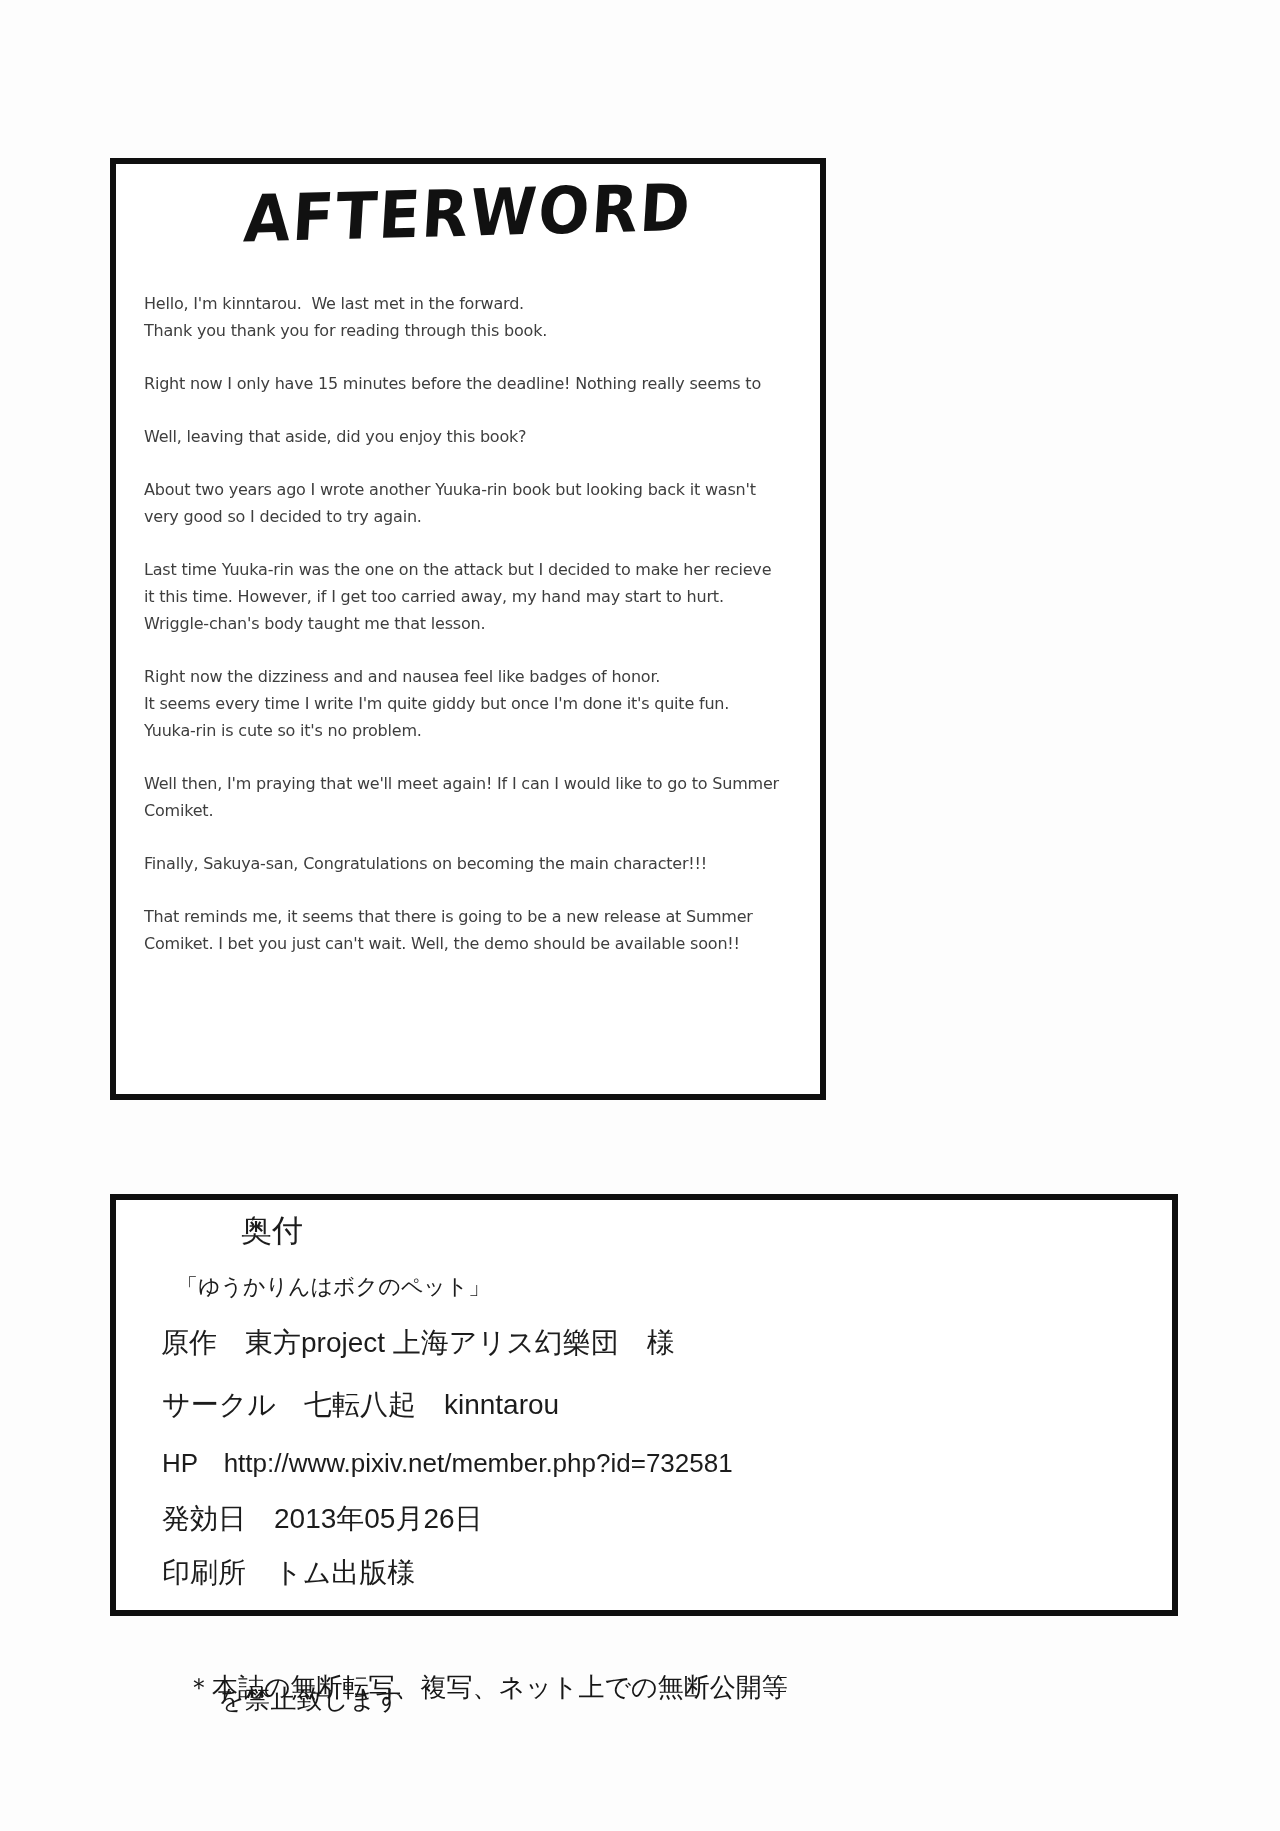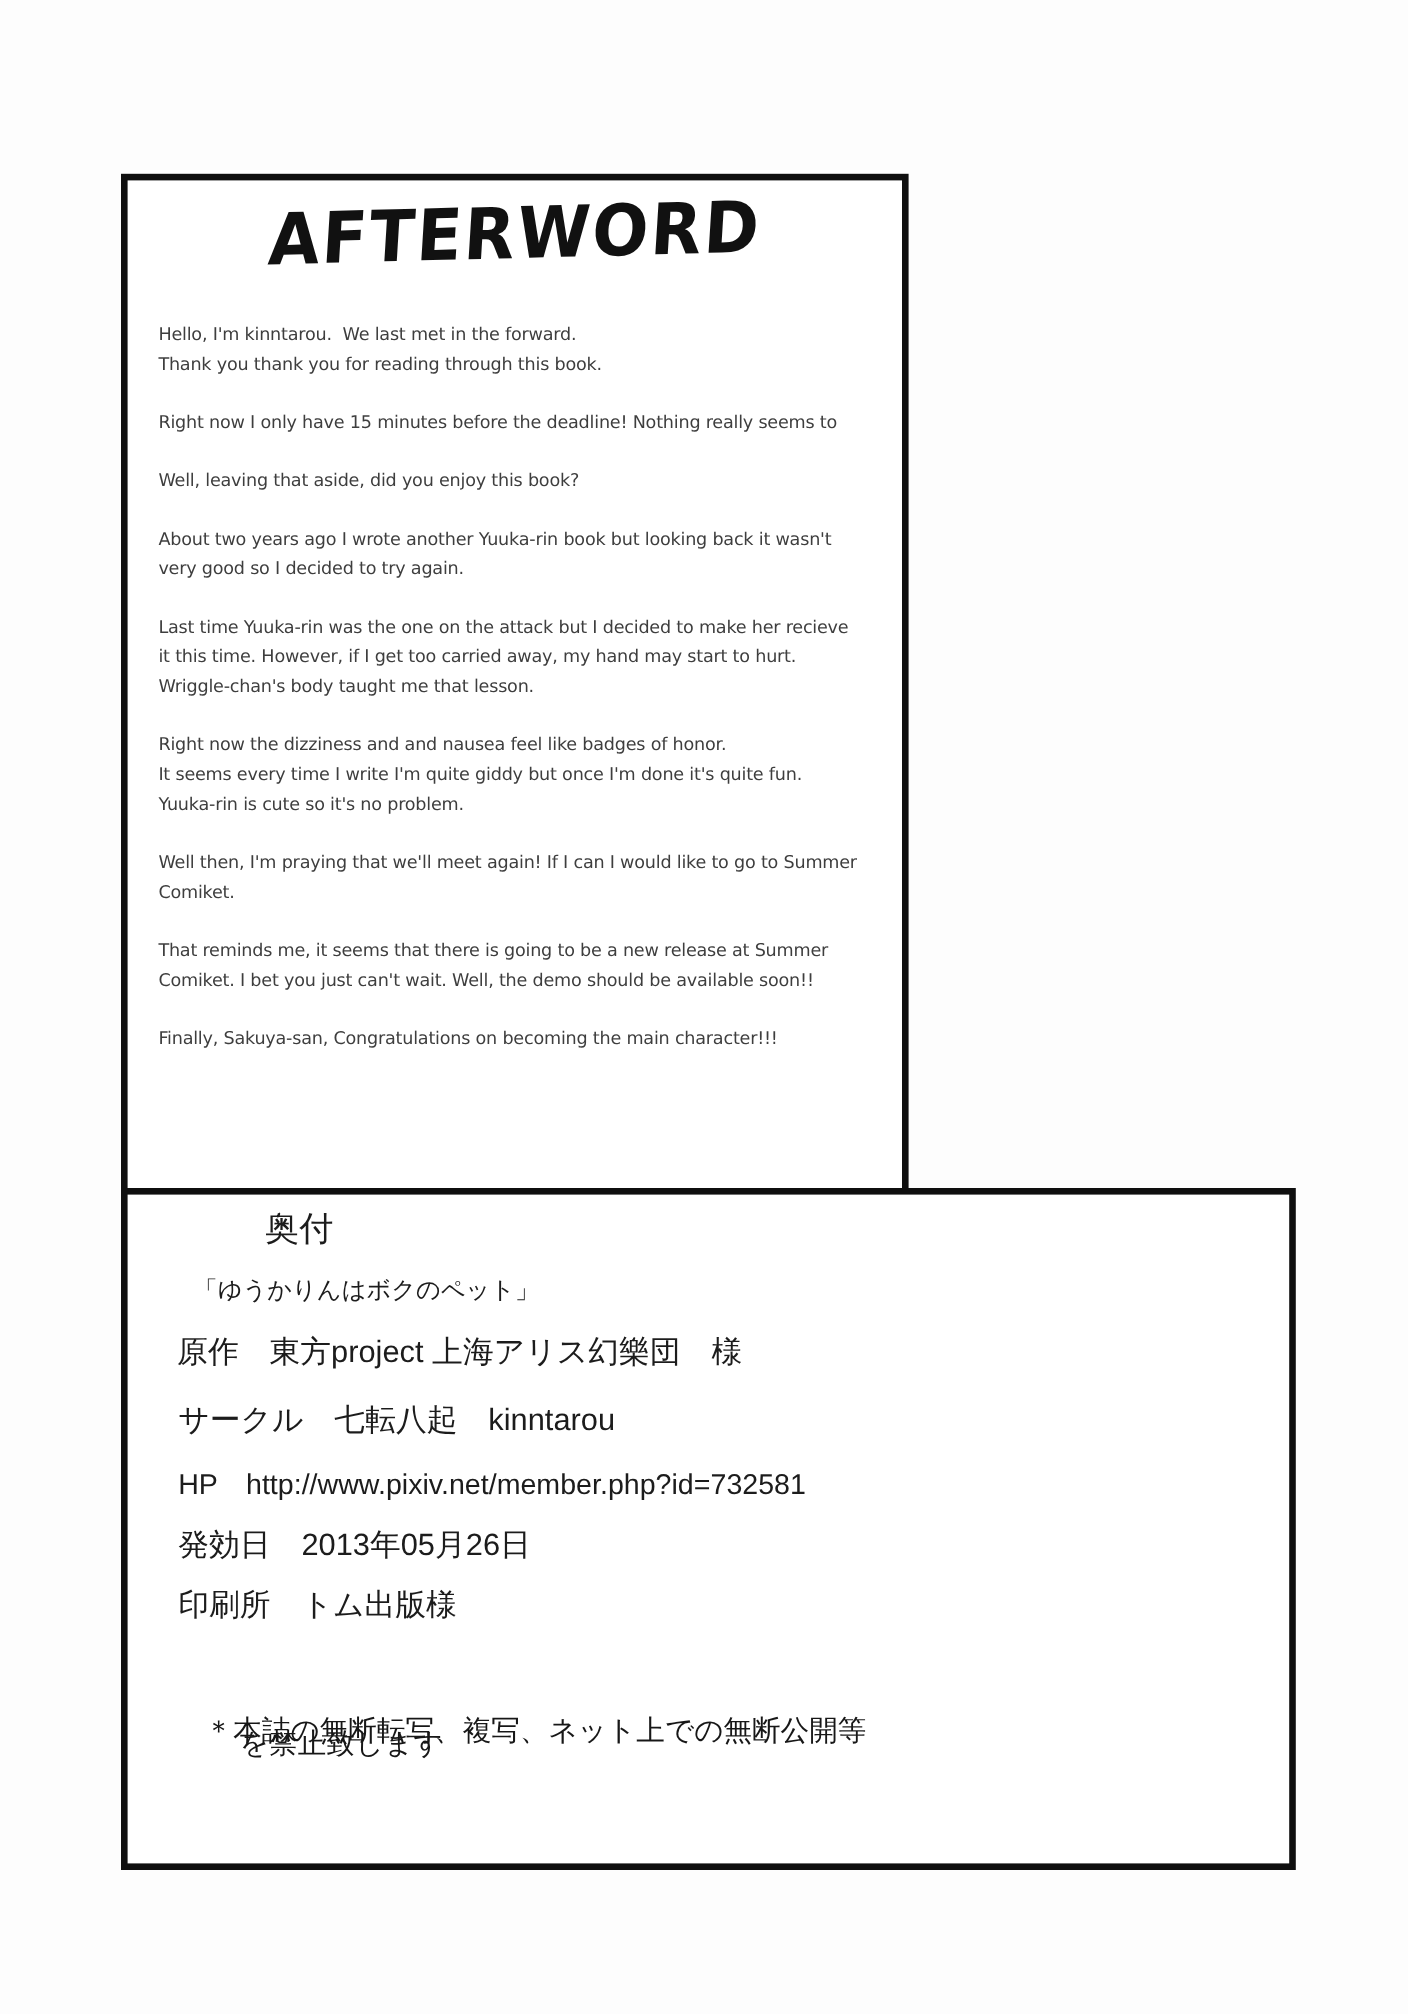--- a/index.html
+++ b/index.html
@@ -43,23 +43,23 @@
     color: #3e3e3e;
     font-size: 16px;
     line-height: 27px;
     letter-spacing: -0.2px;
   }
   .para { margin: 10px 0 26px 0; }
   .line { white-space: pre-wrap; }
   
   .colophon-panel {
     left: 110px;
-    top: 1080px;
+    top: 1194px;
     width: 1068px;
-    height: 620px;
+    height: 422px;
     color: #1c1c1c;
   }
   .co-line {
     position: absolute;
     white-space: pre;
     font-family: "Liberation Sans", sans-serif;
   }
   .co-heading   { left: 125px; top: 10px;  font-size: 31px; }
   .co-booktitle { left: 60px;  top: 72px;  font-size: 22px; }
   .co-original  { left: 45px;  top: 124px; font-size: 28px; }
@@ -113,26 +113,26 @@
         <div class="line">It seems every time I write I'm quite giddy but once I'm done it's quite fun.</div>
         <div class="line">Yuuka-rin is cute so it's no problem.</div>
       </div>
 
       <div class="para">
         <div class="line">Well then, I'm praying that we'll meet again! If I can I would like to go to Summer</div>
         <div class="line">Comiket.</div>
       </div>
 
       <div class="para">
-        <div class="line">That reminds me, it seems that there is going to be a new release at Summer</div>
-        <div class="line">Comiket. I bet you just can't wait. Well, the demo should be available soon!!</div>
+        <div class="line">Finally, Sakuya-san, Congratulations on becoming the main character!!!</div>
       </div>
 
       <div class="para">
-        <div class="line">Finally, Sakuya-san, Congratulations on becoming the main character!!!</div>
+        <div class="line">That reminds me, it seems that there is going to be a new release at Summer</div>
+        <div class="line">Comiket. I bet you just can't wait. Well, the demo should be available soon!!</div>
       </div>
 
 
     </div>
   </div>
 
   <div class="panel colophon-panel">
     <div class="co-line co-heading">奥付</div>
     <div class="co-line co-booktitle">「ゆうかりんはボクのペット」</div>
     <div class="co-line co-original">原作　東方project 上海アリス幻樂団　様</div>

